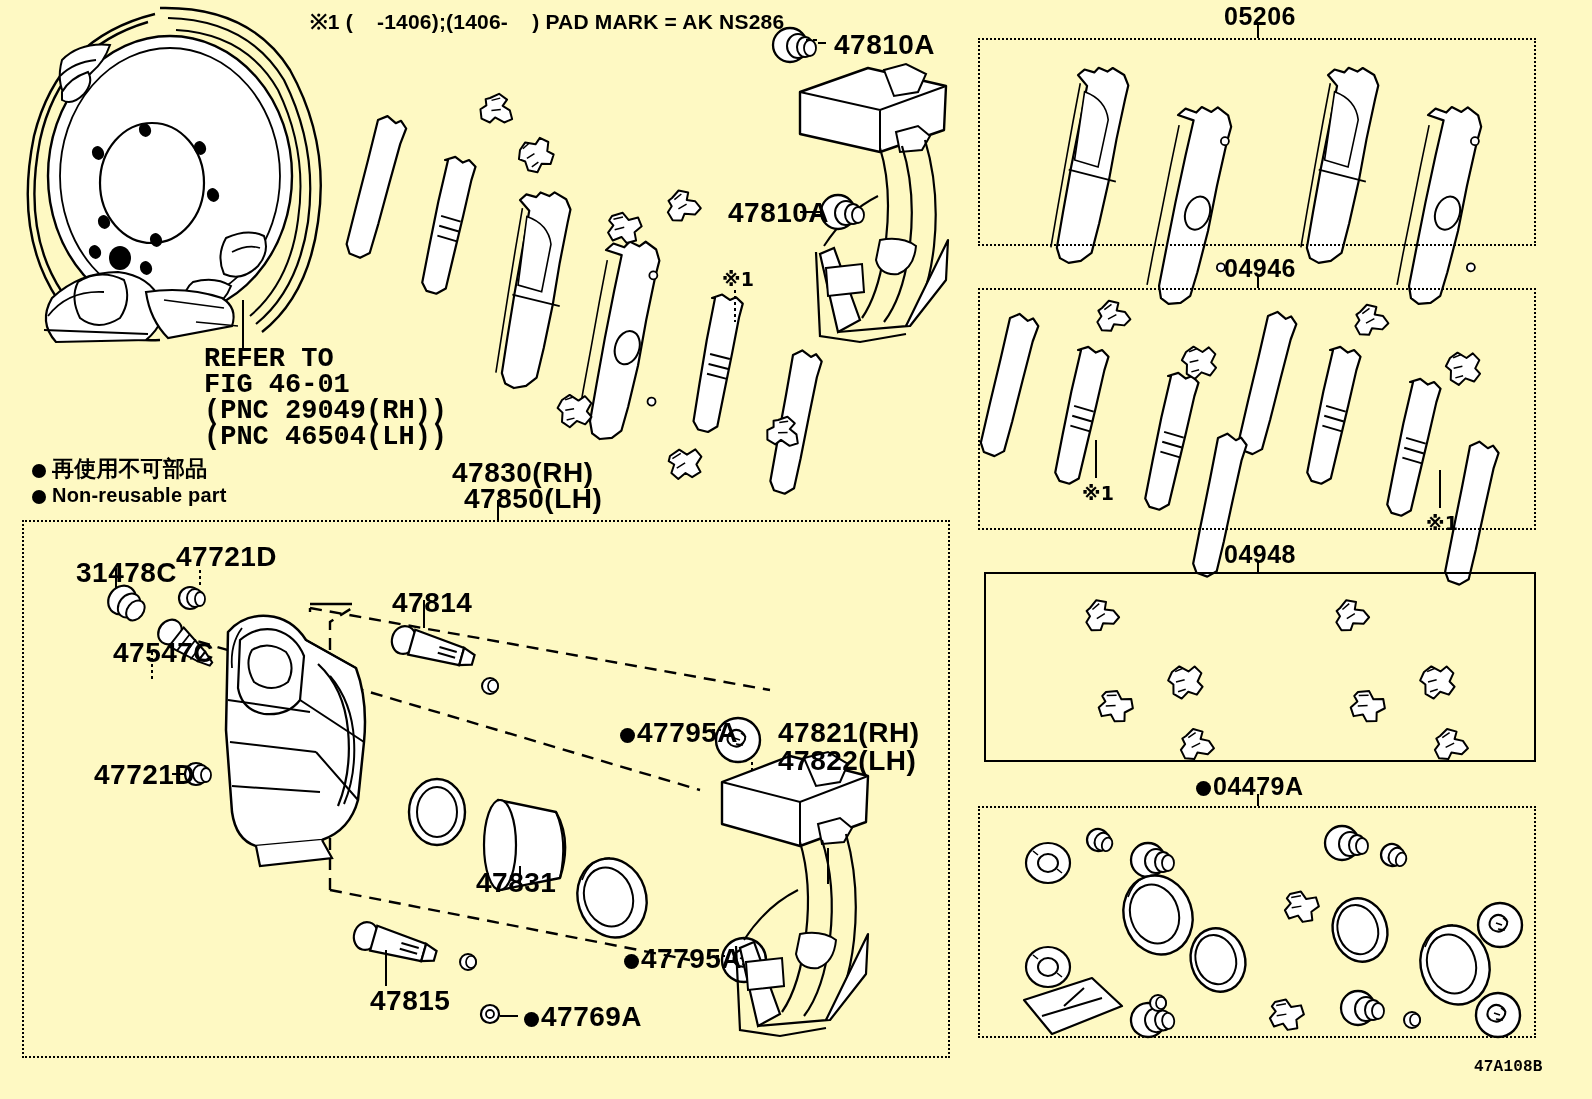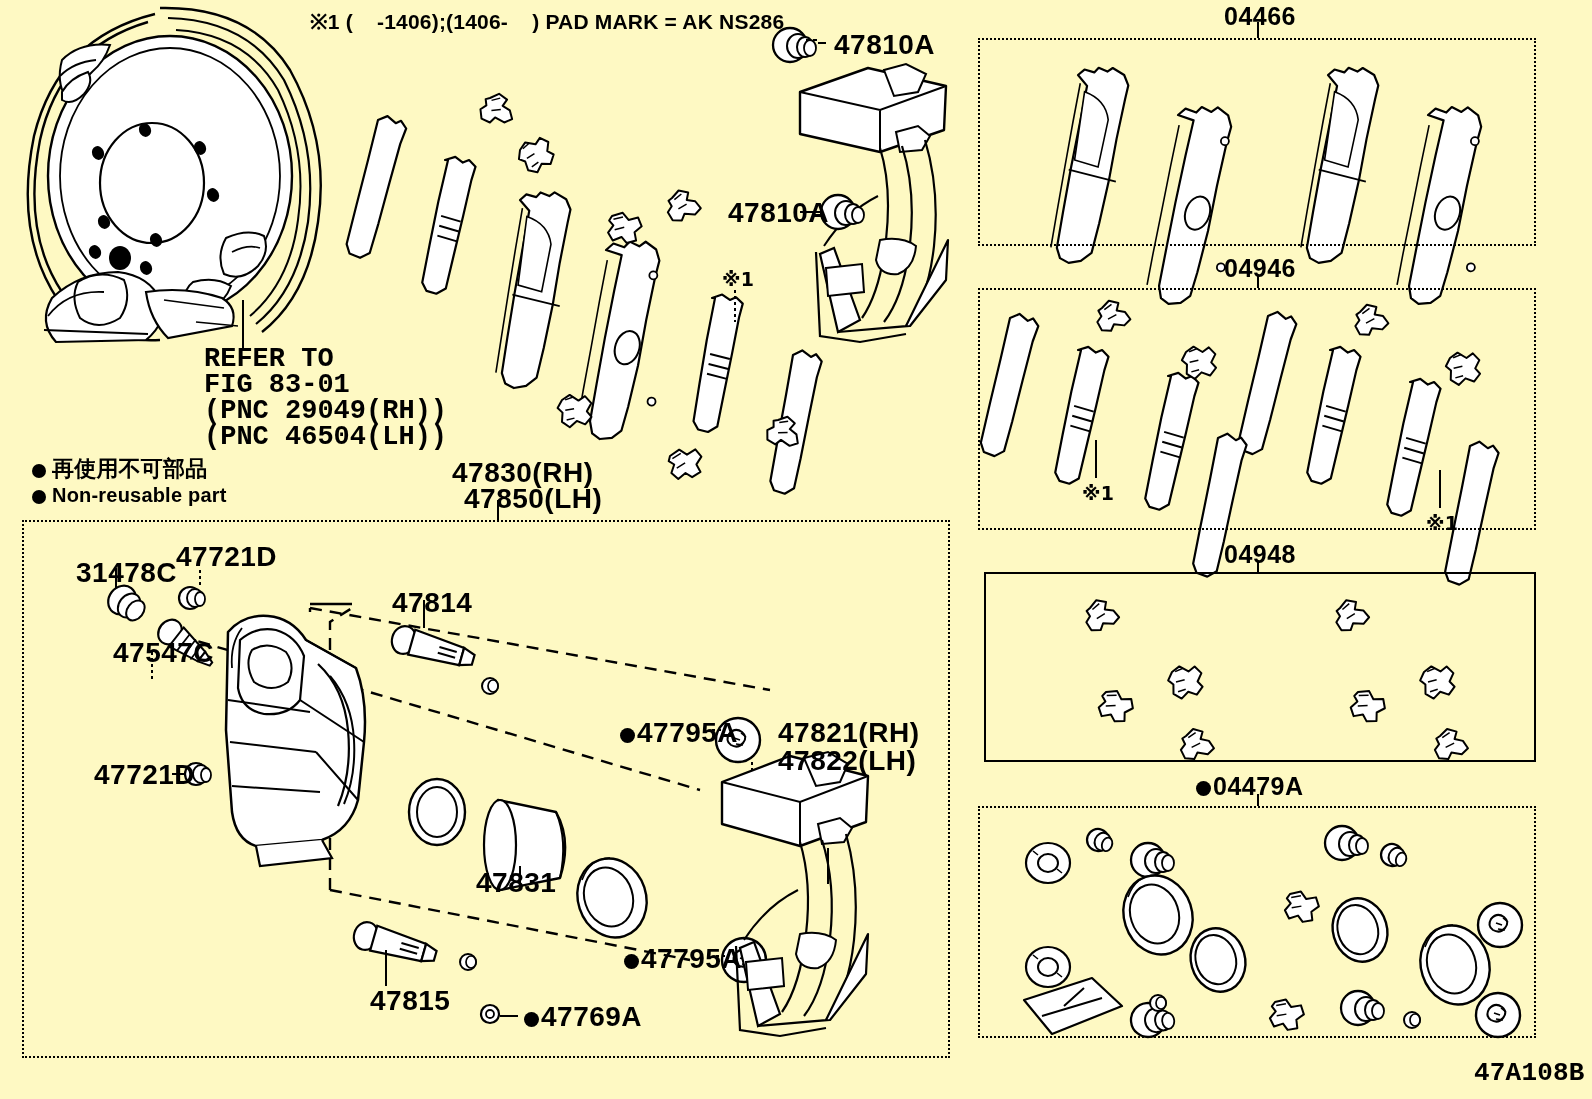--- a/index.html
+++ b/index.html
@@ -33,21 +33,21 @@
     white-space: pre;
     line-height: 1.18;
     letter-spacing: 0.2px;
   }
   .lbl-num { font-size: 28px; letter-spacing: 0.5px; }
   .lbl-grp { font-size: 25px; letter-spacing: 0.5px; }
   .lbl-note { font-size: 21px; }
   .lbl-refer { font-size: 27px; font-family: "Liberation Mono", monospace; letter-spacing: 0px; }
   .lbl-legend-jp { font-size: 22px; font-family: "DejaVu Sans", sans-serif; }
   .lbl-legend-en { font-size: 20px; }
-  .lbl-fig { font-size: 26px; font-family: "Liberation Mono", monospace; }
+  .lbl-fig { font-size: 16px; font-family: "Liberation Mono", monospace; }
   .lbl-star { font-size: 19px; font-family: "DejaVu Sans", sans-serif; font-weight: bold;}
   .dot {
     display: inline-block;
     width: 15px; height: 15px;
     border-radius: 50%;
     background: #000;
     vertical-align: -1px;
     margin-right: 2px;
   }
   .dot-sm {
@@ -527,21 +527,21 @@
   <div class="panel panel-dotted" style="left:22px; top:520px; width:928px; height:538px;"></div>
 
   <div class="lbl lbl-note" style="left:310px; top:10px;">※1 (    -1406);(1406-    ) PAD MARK = AK NS286</div>
 
   <div class="lbl lbl-num" style="left:834px; top:28px;">47810A</div>
   <div class="lbl lbl-num" style="left:728px; top:196px;">47810A</div>
 
   <div class="lbl lbl-star" style="left:722px; top:268px;">※1</div>
 
   <div class="lbl lbl-refer" style="left:204px; top:344px;">REFER TO</div>
-  <div class="lbl lbl-refer" style="left:204px; top:370px;">FIG 83-01</div>
+  <div class="lbl lbl-refer" style="left:204px; top:370px;">FIG 46-01</div>
   <div class="lbl lbl-refer" style="left:204px; top:396px;">(PNC 29049(RH))</div>
   <div class="lbl lbl-refer" style="left:204px; top:422px;">(PNC 46504(LH))</div>
 
   <div class="lbl lbl-legend-jp" style="left:32px; top:456px;"><span class="dot-sm"></span><span>再使用不可部品</span></div>
   <div class="lbl lbl-legend-en" style="left:32px; top:484px;"><span class="dot-sm"></span><span>Non-reusable part</span></div>
 
   <div class="lbl lbl-num" style="left:452px; top:456px;">47830(RH)</div>
   <div class="lbl lbl-num" style="left:452px; top:482px;margin-left:12px;">47850(LH)</div>
 
   <div class="lbl lbl-num" style="left:76px; top:556px;">31478C</div>
@@ -552,21 +552,21 @@
   <div class="lbl lbl-num" style="left:476px; top:866px;">47831</div>
   <div class="lbl lbl-num" style="left:370px; top:984px;">47815</div>
 
   <div class="lbl lbl-num" style="left:620px; top:716px;"><span class="dot"></span><span>47795A</span></div>
   <div class="lbl lbl-num" style="left:624px; top:942px;"><span class="dot"></span><span>47795A</span></div>
   <div class="lbl lbl-num" style="left:524px; top:1000px;"><span class="dot"></span><span>47769A</span></div>
 
   <div class="lbl lbl-num" style="left:778px; top:716px;">47821(RH)</div>
   <div class="lbl lbl-num" style="left:778px; top:744px;">47822(LH)</div>
 
-  <div class="lbl lbl-grp" style="left:1224px; top:2px;">04466</div>
+  <div class="lbl lbl-grp" style="left:1224px; top:2px;">05206</div>
   <div class="lbl lbl-grp" style="left:1224px; top:254px;">04946</div>
   <div class="lbl lbl-grp" style="left:1224px; top:540px;">04948</div>
   <div class="lbl lbl-grp" style="left:1196px; top:772px;"><span class="dot"></span><span>04479A</span></div>
 
   <div class="lbl lbl-star" style="left:1082px; top:482px;">※1</div>
   <div class="lbl lbl-star" style="left:1426px; top:512px;">※1</div>
 
   <div class="lbl lbl-fig" style="left:1474px; top:1058px;">47A108B</div>
 
 </div>

